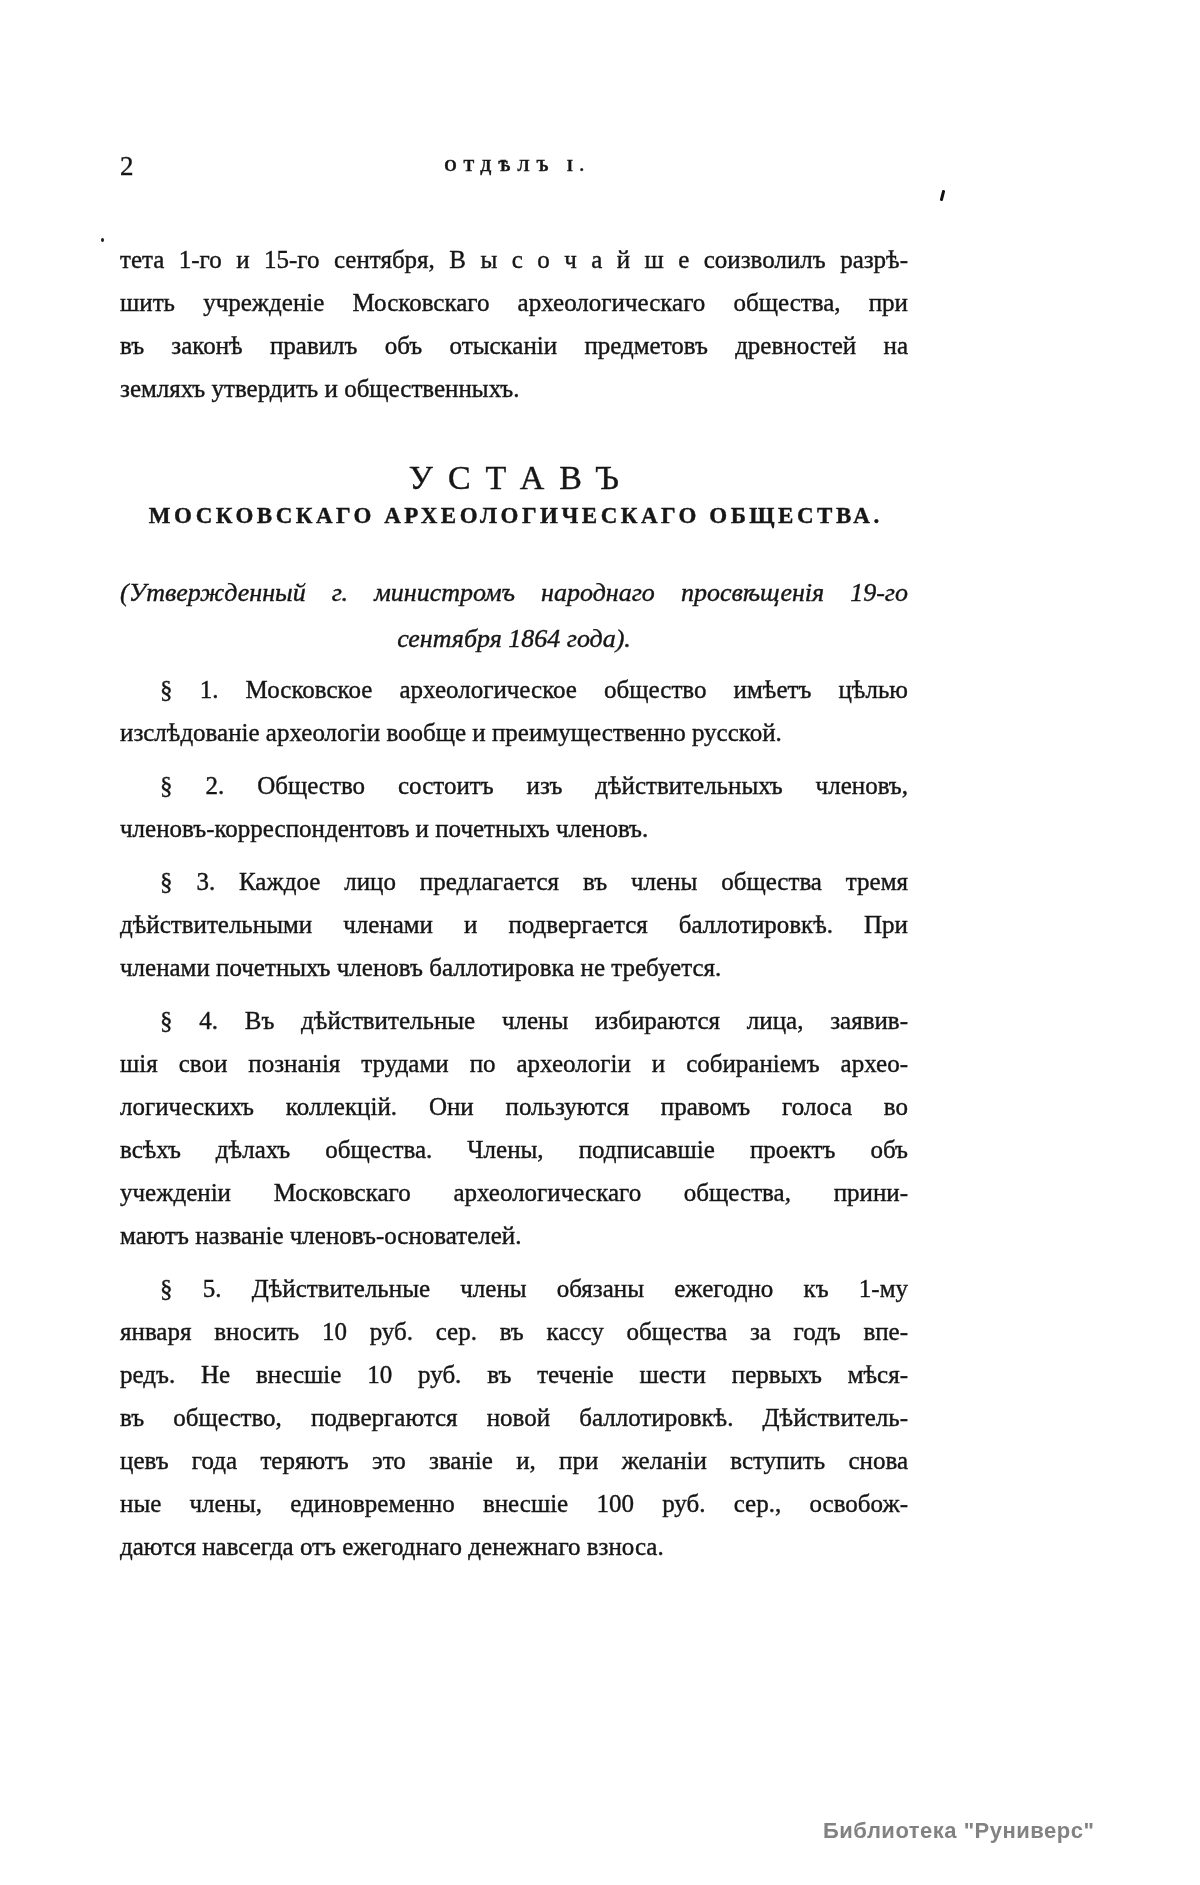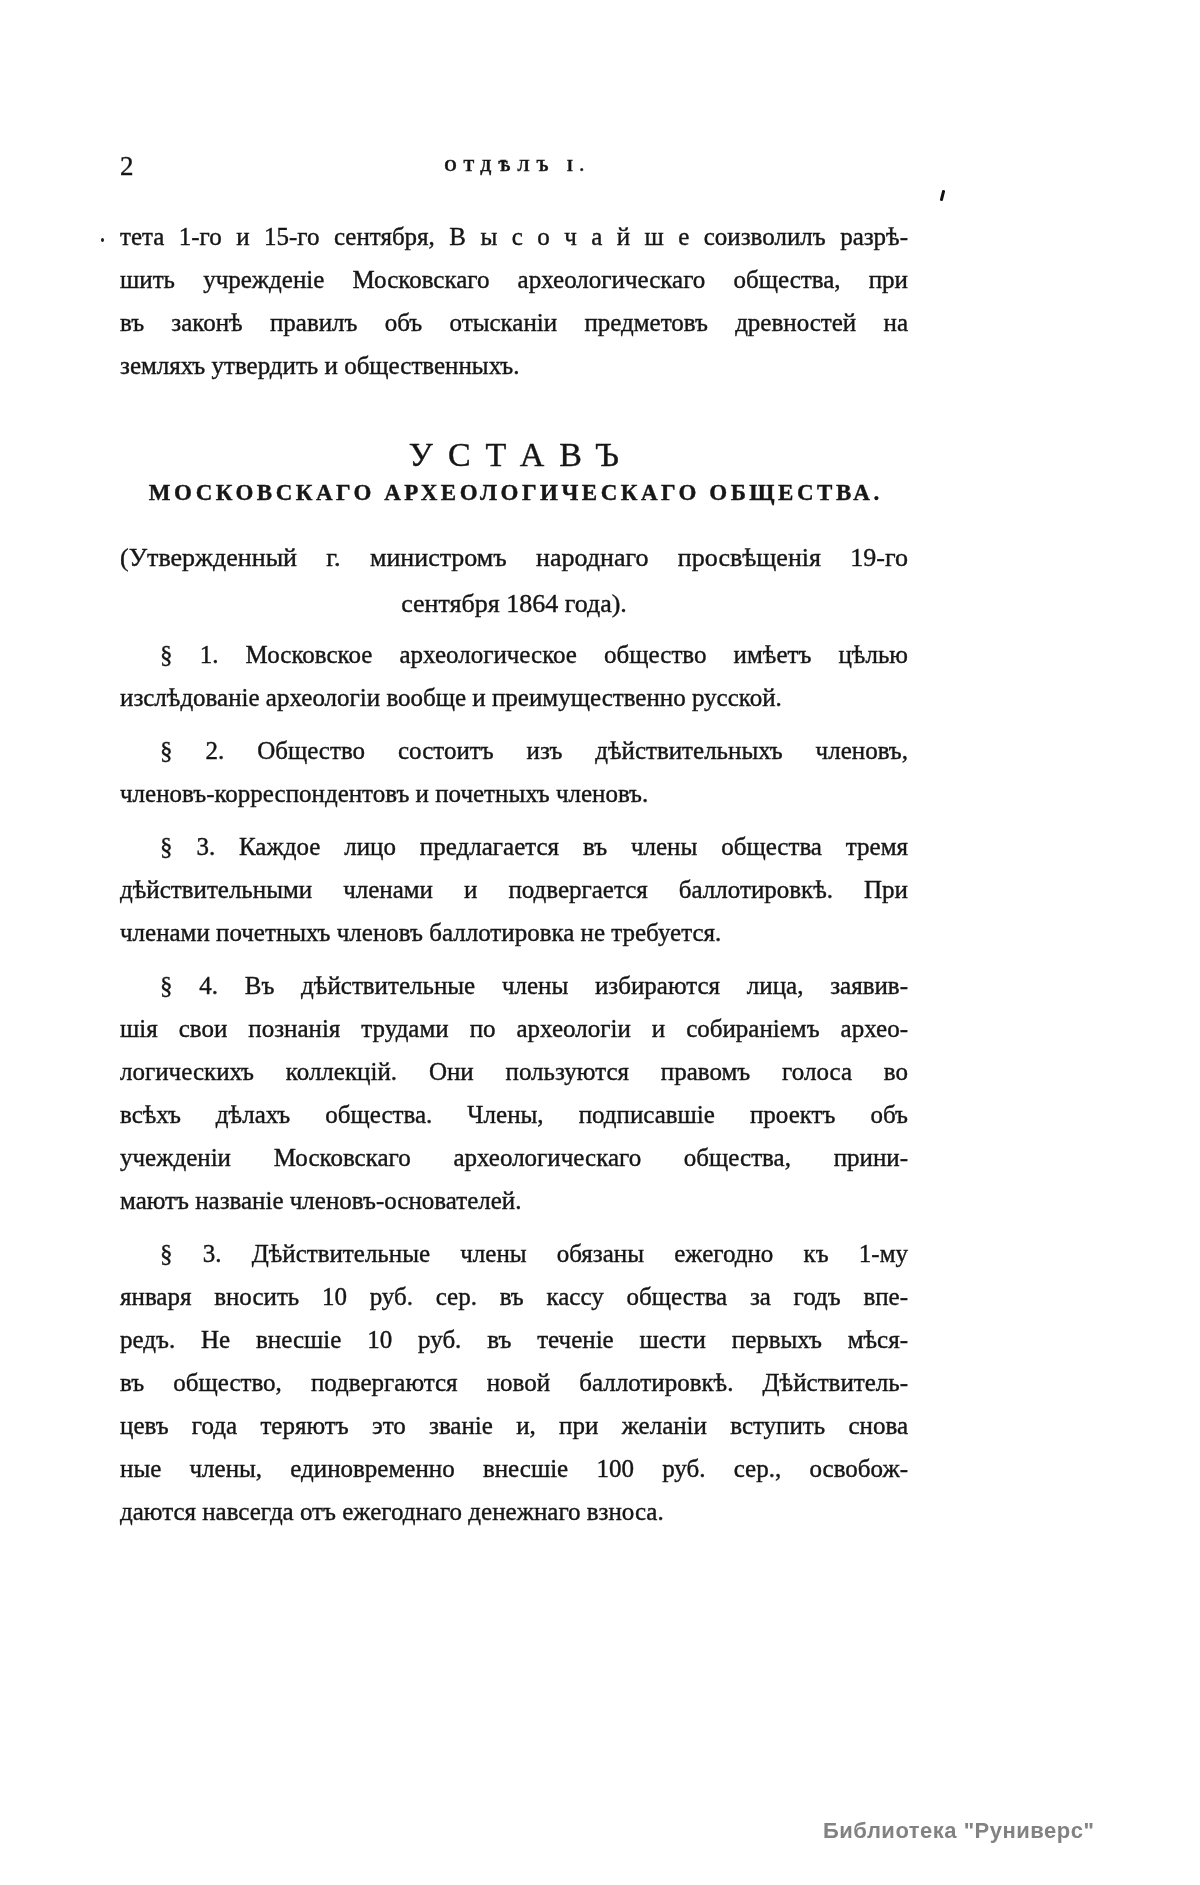--- a/index.html
+++ b/index.html
@@ -20,35 +20,35 @@
   .running {
     position:absolute; left:0; right:0; top:0;
     text-align:center; font-size:16px; line-height:36px;
     letter-spacing:7px; text-indent:7px; font-weight:bold;
   }
   .tline {
     font-size:25px; line-height:43px;
     text-align:justify; text-align-last:justify;
     white-space:normal;
   }
-  .para { margin-top:31px; }
+  .para { margin-top:54px; }
   .para .tline-last, .section .tline-last { text-align:left; text-align-last:left; }
   .section .tline:first-child { text-indent:40px; }
   .charter-title {
     margin-top:46px; text-align:center;
     font-size:34px; letter-spacing:15px; text-indent:15px;
     line-height:44px;
   }
   .charter-subtitle {
     text-align:center;
     font-size:23px; font-weight:bold;
     letter-spacing:3.5px; text-indent:3.5px;
     line-height:32px;
   }
-  .note { margin-top:26px; }
+  .note { margin-top:38px; font-style:italic; }
   .note .tline { font-size:26px; line-height:46px; }
   .note .tline-last { text-align:center; text-align-last:center; }
   .sections { margin-top:6px; }
   .section { margin-bottom:10px; }
   .watermark {
     position:absolute; top:1818px; left:823px;
     font-family:"Liberation Sans",sans-serif;
     font-size:22px; font-weight:bold; letter-spacing:0.5px;
     color:#828282;
   }
@@ -105,21 +105,21 @@
         </div>
       <div class="section">
           <div class="tline">§ 4. Въ дѣйствительные члены избираются лица, заявив-</div>
           <div class="tline">шія свои познанія трудами по археологіи и собираніемъ архео-</div>
           <div class="tline">логическихъ коллекцій. Они пользуются правомъ голоса во</div>
           <div class="tline">всѣхъ дѣлахъ общества. Члены, подписавшіе проектъ объ</div>
           <div class="tline">учежденіи Московскаго археологическаго общества, прини-</div>
           <div class="tline tline-last">маютъ названіе членовъ-основателей.</div>
         </div>
       <div class="section">
-          <div class="tline">§ 3. Дѣйствительные члены обязаны ежегодно къ 1-му</div>
+          <div class="tline">§ 5. Дѣйствительные члены обязаны ежегодно къ 1-му</div>
           <div class="tline">января вносить 10 руб. сер. въ кассу общества за годъ впе-</div>
           <div class="tline">редъ. Не внесшіе 10 руб. въ теченіе шести первыхъ мѣся-</div>
           <div class="tline">въ общество, подвергаются новой баллотировкѣ. Дѣйствитель-</div>
           <div class="tline">цевъ года теряютъ это званіе и, при желаніи вступить снова</div>
           <div class="tline">ные члены, единовременно внесшіе 100 руб. сер., освобож-</div>
           <div class="tline tline-last">даются навсегда отъ ежегоднаго денежнаго взноса.</div>
         </div>
     </div>
 
   </div>

